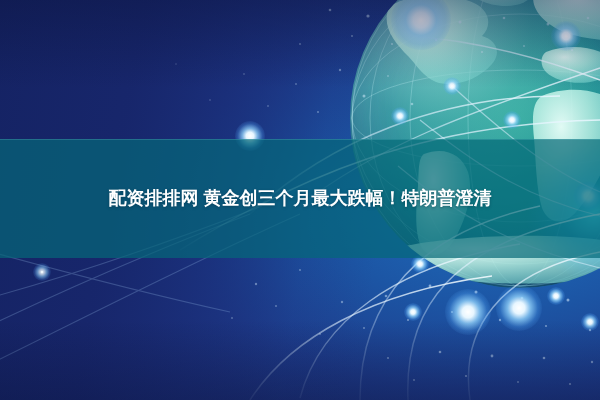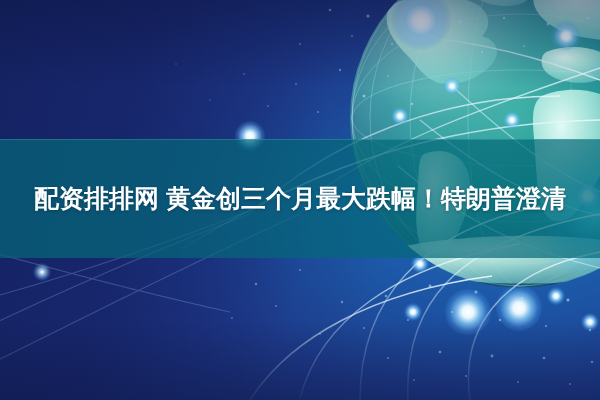--- a/index.html
+++ b/index.html
@@ -138,21 +138,21 @@
   .hl-line {
     color: #ffffff;
     font-size: 27px;
     font-weight: 700;
     line-height: 1.42;
     letter-spacing: 0px;
     text-align: center;
     white-space: nowrap;
     text-shadow: 0 1px 3px rgba(3,40,60,0.45);
   }
-  .hl-line.l1 { font-size: 25px; }
+  .hl-line.l1 { font-size: 18px; }
   .hl-line.l2 { font-size: 27px; }
 </style>
 </head>
 <body>
 
 <div id="stage">
 
   <div class="bg-base"></div>
   <div class="bg-deepleft"></div>
 

